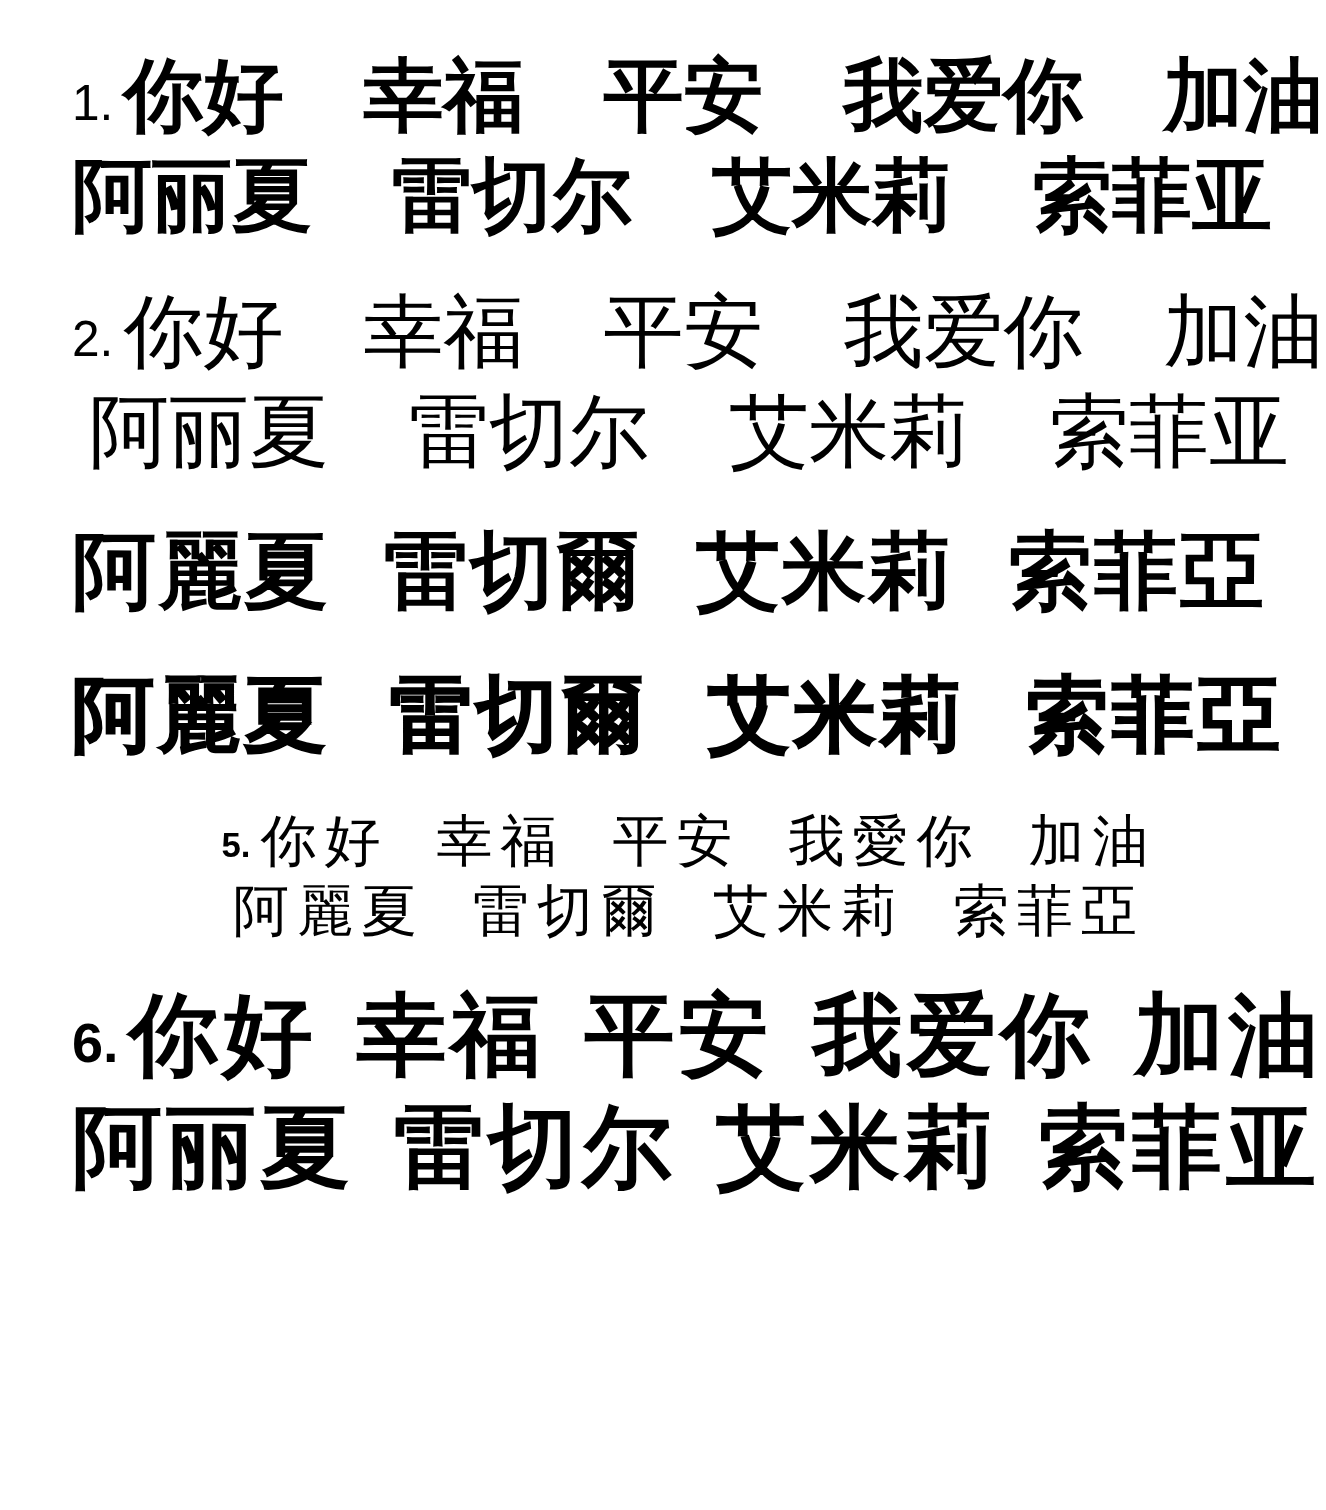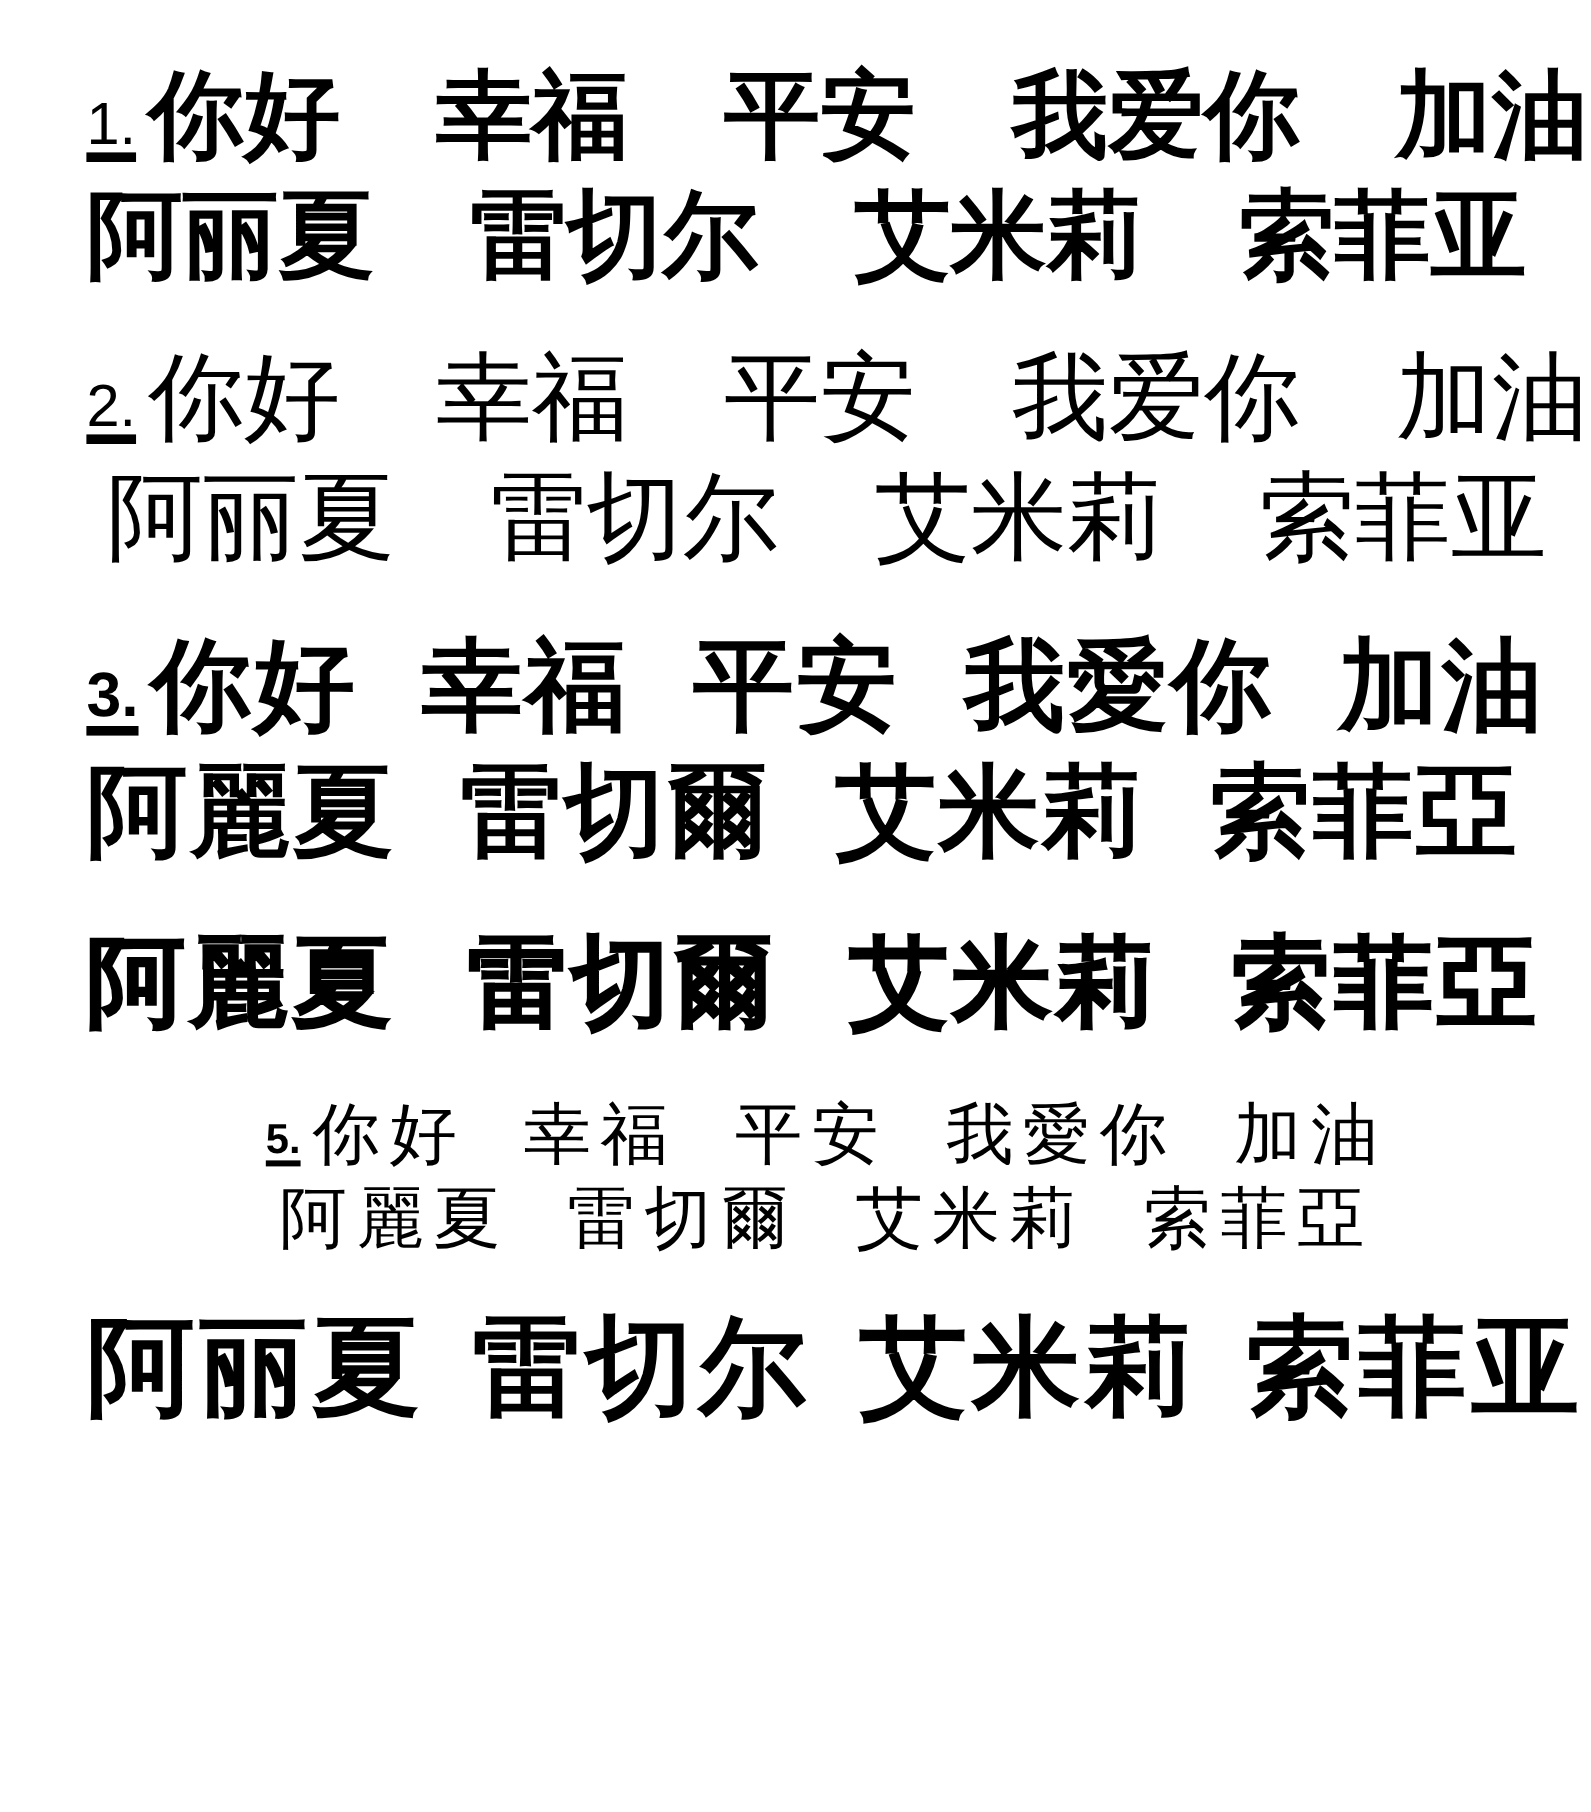--- a/index.html
+++ b/index.html
@@ -9,21 +9,21 @@
   }
   body {
     width: 1326px;
     height: 1510px;
     box-sizing: border-box;
     padding: 46px 20px 20px 72px;
     color: #000000;
     overflow: hidden;
     font-family: "Liberation Sans", sans-serif;
   }
-  .row { white-space: nowrap; text-decoration: underline; }
+  .row { white-space: nowrap; }
   .line { line-height: 1.25; }
   .num {
     font-family: "Liberation Sans", sans-serif;
     font-size: 0.62em;
     letter-spacing: 0;
     margin-right: 10px;
     vertical-align: 0.06em;
   }
   .w { display: inline-block; }
   .w:not(:last-child) { margin-right: var(--gap); }
@@ -68,23 +68,20 @@
   <div class="line">
     <span class="num">2.</span><span class="w">你好</span><span class="w">幸福</span><span class="w">平安</span><span class="w">我爱你</span><span class="w">加油</span>
   </div>
   <div class="line">
     <span class="w">阿丽夏</span><span class="w">雷切尔</span><span class="w">艾米莉</span><span class="w">索菲亚</span>
   </div>
 </div>
 
 <div class="row r3">
   <div class="line">
-    <span class="num">3.</span><span class="w">你好</span><span class="w">幸福</span><span class="w">平安</span><span class="w">我愛你</span><span class="w">加油</span>
-  </div>
-  <div class="line">
     <span class="w">阿麗夏</span><span class="w">雷切爾</span><span class="w">艾米莉</span><span class="w">索菲亞</span>
   </div>
 </div>
 
 <div class="row r4">
   <div class="line">
     <span class="w">阿麗夏</span><span class="w">雷切爾</span><span class="w">艾米莉</span><span class="w">索菲亞</span>
   </div>
 </div>
 
@@ -92,15 +89,18 @@
   <div class="line">
     <span class="num">5.</span><span class="w">你好</span><span class="w">幸福</span><span class="w">平安</span><span class="w">我愛你</span><span class="w">加油</span>
   </div>
   <div class="line">
     <span class="w">阿麗夏</span><span class="w">雷切爾</span><span class="w">艾米莉</span><span class="w">索菲亞</span>
   </div>
 </div>
 
 <div class="row r6">
   <div class="line">
+    <span class="num">6.</span><span class="w">你好</span><span class="w">幸福</span><span class="w">平安</span><span class="w">我爱你</span><span class="w">加油</span>
+  </div>
+  <div class="line">
     <span class="w">阿丽夏</span><span class="w">雷切尔</span><span class="w">艾米莉</span><span class="w">索菲亚</span>
   </div>
 </div>
 
 </body></html>

